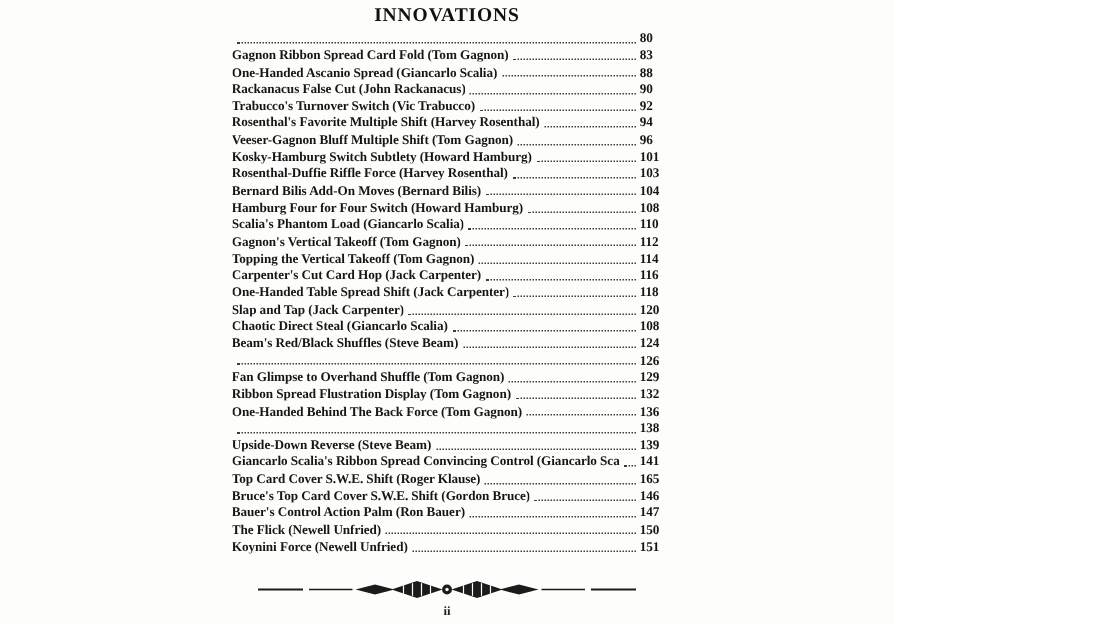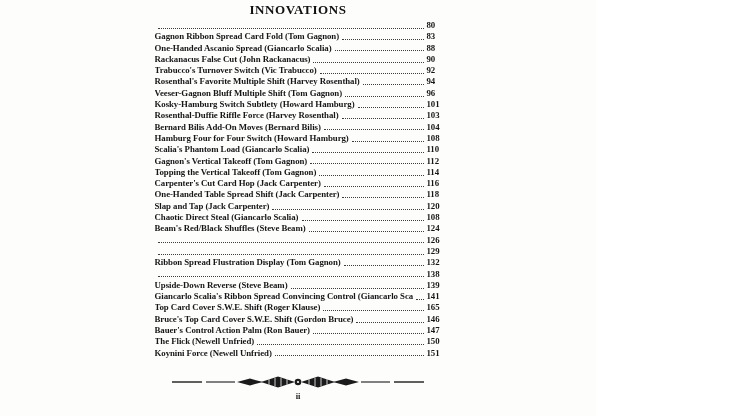--- a/index.html
+++ b/index.html
@@ -169,27 +169,33 @@
       <div class="row">
         <span class="t">Beam's Red/Black Shuffles (Steve Beam)</span>
         <span class="dots"></span>
         <span class="p">124</span>
       </div>
       <div class="row">
         <span class="dots"></span>
         <span class="p">126</span>
       </div>
       <div class="row">
+        <span class="t">Fan Glimpse to Overhand Shuffle (Tom Gagnon)</span>
         <span class="dots"></span>
         <span class="p">129</span>
       </div>
       <div class="row">
         <span class="t">Ribbon Spread Flustration Display (Tom Gagnon)</span>
         <span class="dots"></span>
         <span class="p">132</span>
+      </div>
+      <div class="row">
+        <span class="t">One-Handed Behind The Back Force (Tom Gagnon)</span>
+        <span class="dots"></span>
+        <span class="p">136</span>
       </div>
       <div class="row">
         <span class="dots"></span>
         <span class="p">138</span>
       </div>
       <div class="row">
         <span class="t">Upside-Down Reverse (Steve Beam)</span>
         <span class="dots"></span>
         <span class="p">139</span>
       </div>

